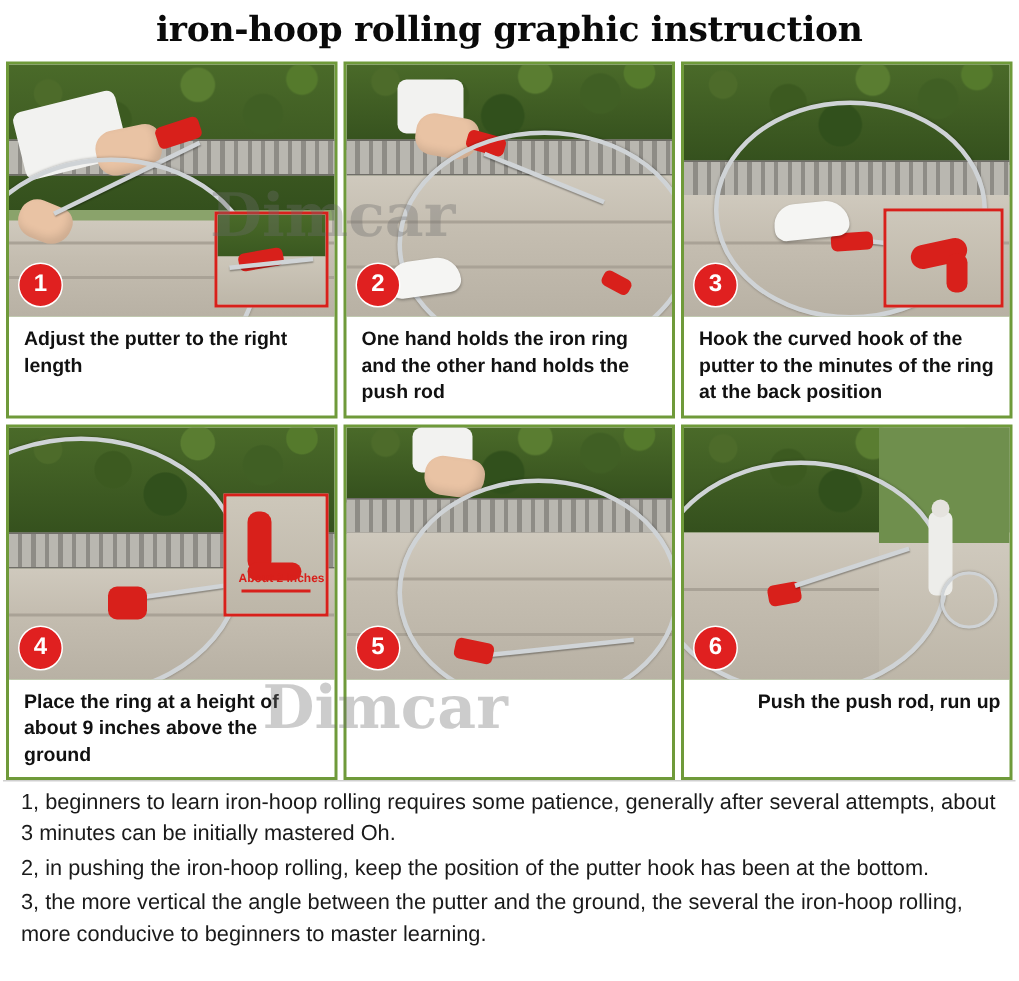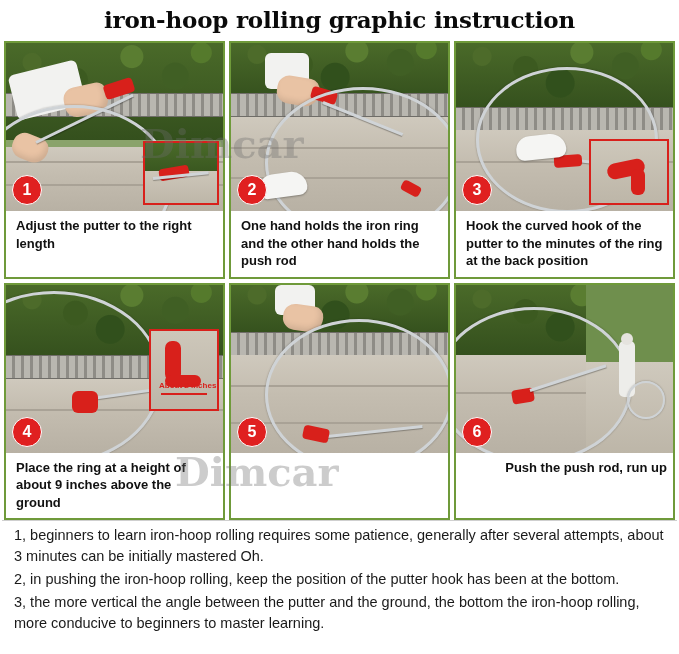--- a/index.html
+++ b/index.html
@@ -345,16 +345,16 @@
     </div>
   </div>
 
   <div class="wm wm-top">Dimcar</div>
   <div class="wm wm-bottom">Dimcar</div>
 
   <div class="hr"></div>
   <div class="tips-body">
     <p>1, beginners to learn iron-hoop rolling requires some patience, generally after several attempts, about 3 minutes can be initially mastered Oh.</p>
     <p>2, in pushing the iron-hoop rolling, keep the position of the putter hook has been at the bottom.</p>
-    <p>3, the more vertical the angle between the putter and the ground, the bottom the iron-hoop rolling, more conducive to beginners to master learning.</p>
+    <p>3, the more vertical the angle between the putter and the ground, the several the iron-hoop rolling, more conducive to beginners to master learning.</p>
   </div>
 
 </div>
 
 </body></html>

